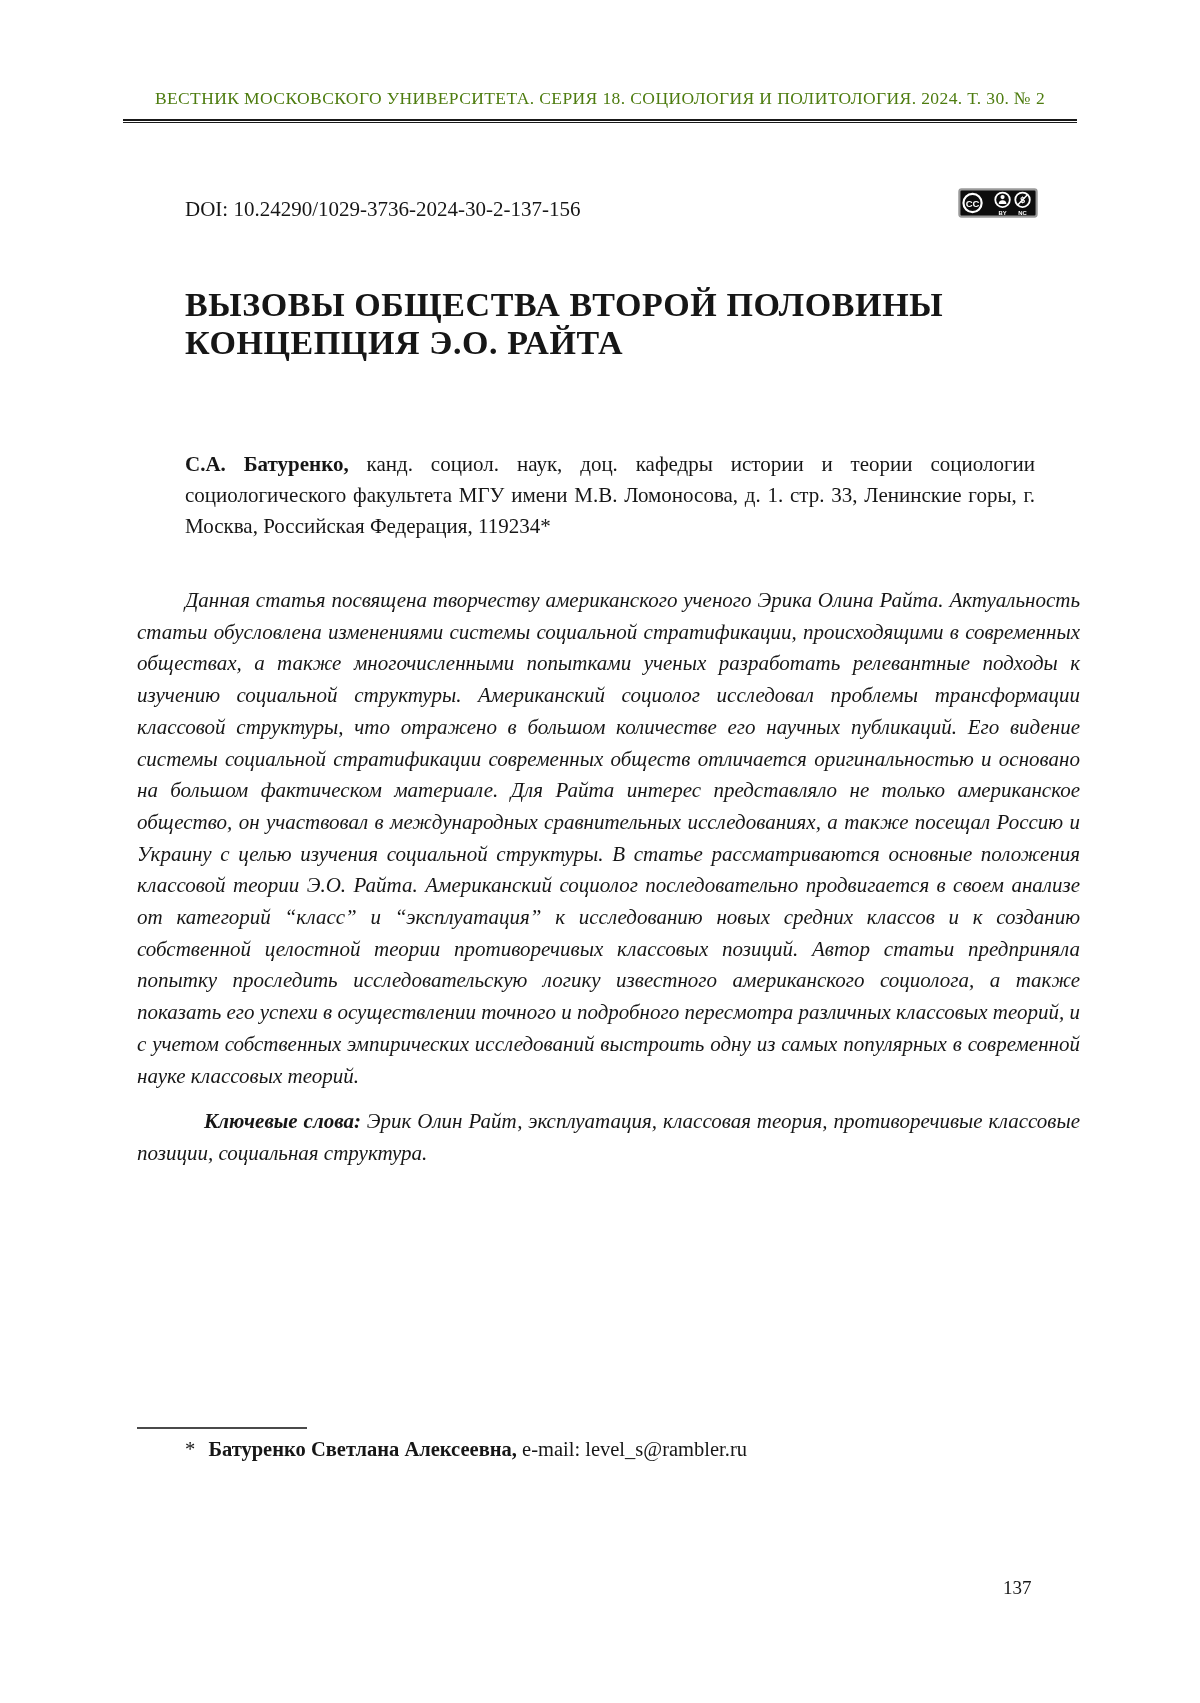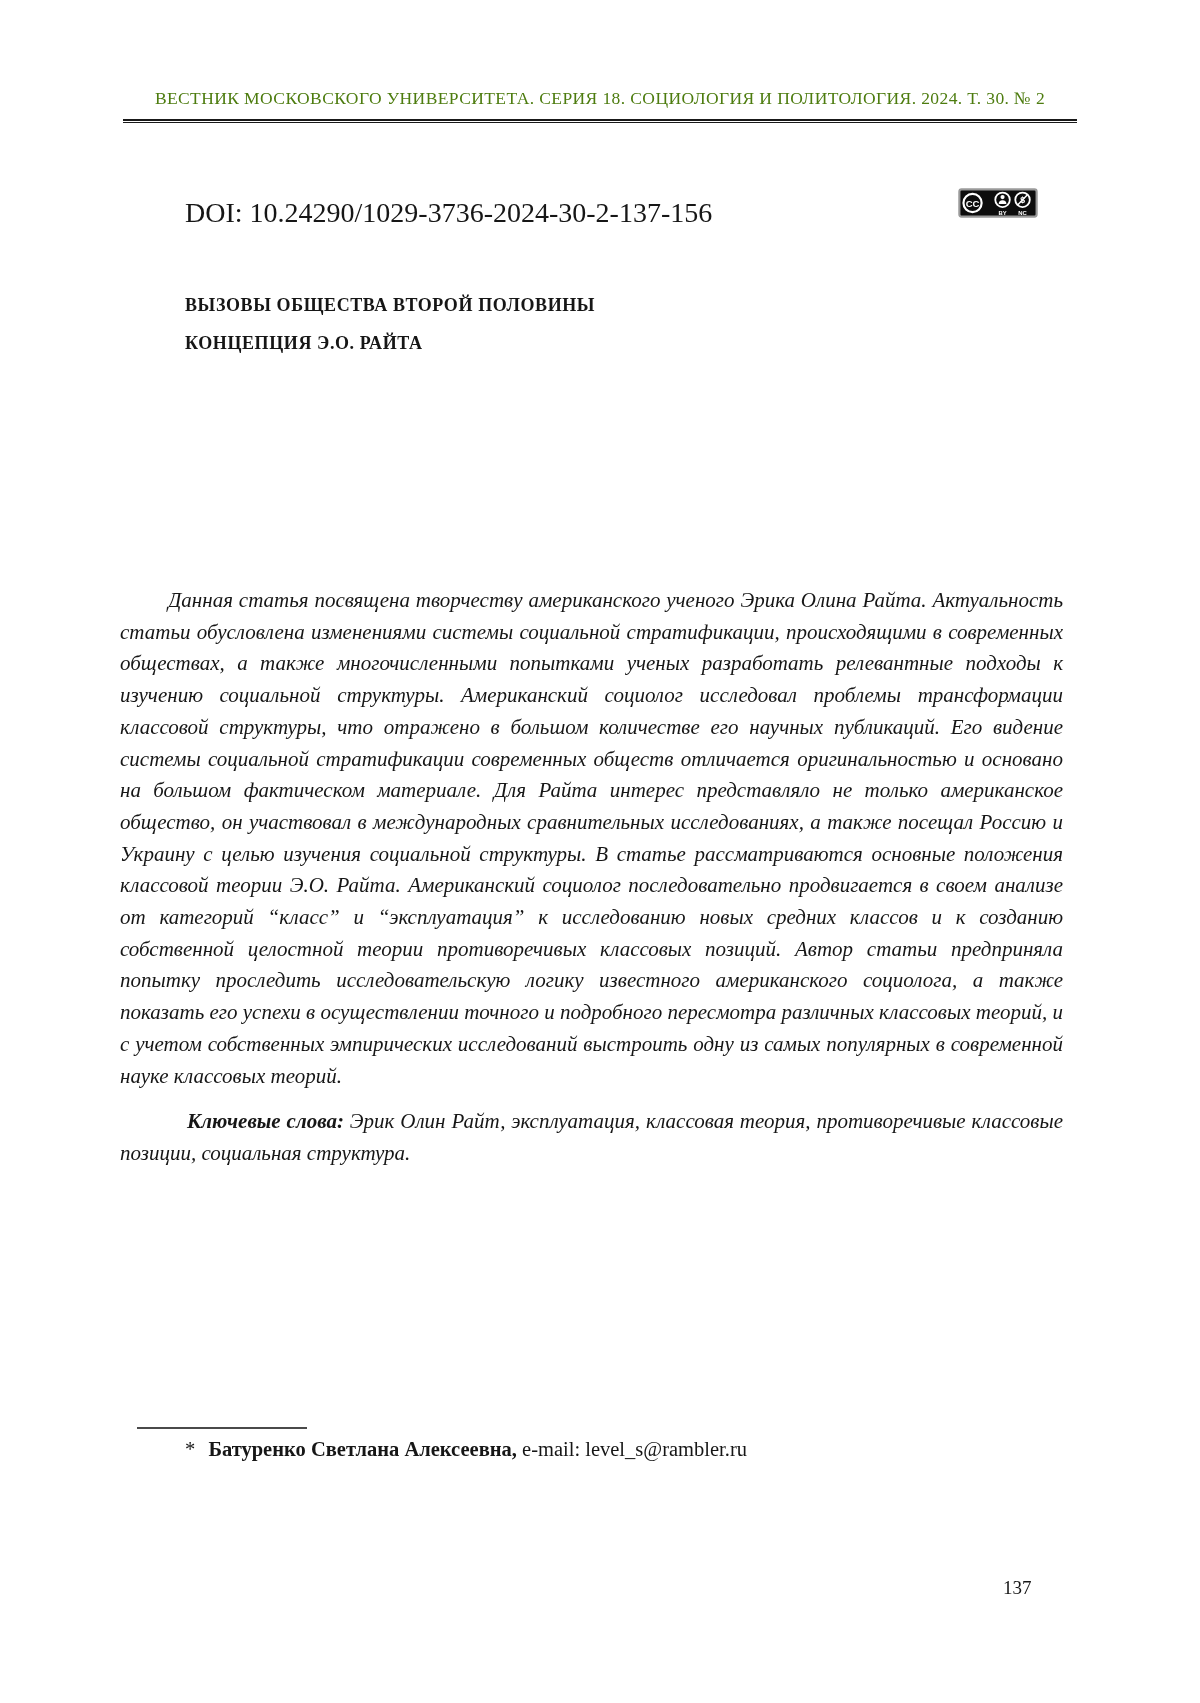--- a/index.html
+++ b/index.html
@@ -30,56 +30,56 @@
     width: 954px;
     height: 0;
     border-top: 2px solid #191919;
     border-bottom: 1px solid #191919;
     padding-top: 1px;
   }
   .doi {
     position: absolute;
     top: 197px;
     left: 185px;
-    font-size: 28px;
+    font-size: 21px;
   }
   .cc-badge {
     position: absolute;
     top: 188px;
     left: 958px;
     width: 80px;
     height: 30px;
   }
   .title {
     position: absolute;
     top: 286px;
     left: 185px;
     width: 900px;
     margin: 0;
-    font-size: 18px;
+    font-size: 34px;
     line-height: 38px;
     font-weight: 700;
     letter-spacing: 0.6px;
   }
   .title span { display: block; }
   .author {
     position: absolute;
     top: 449px;
     left: 185px;
     width: 850px;
     margin: 0;
     font-size: 21px;
     line-height: 31px;
     text-align: justify;
   }
   .author b { font-weight: 700; }
   .flow {
     position: absolute;
     top: 585px;
-    left: 120px;
+    left: 137px;
     width: 943px;
   }
   .abstract, .keywords {
     margin: 0;
     font-size: 21px;
     line-height: 31.7px;
     font-style: italic;
     text-align: justify;
     text-indent: 48px;
   }
@@ -132,20 +132,21 @@
     <text class="badge-text" x="71" y="16.3" font-size="9.5" font-weight="bold" fill="#ffffff" text-anchor="middle">$</text>
     <line x1="65.6" y1="18.6" x2="76.4" y2="7.4" stroke="#ffffff" stroke-width="1.6"></line>
     <text class="badge-text" x="71" y="30" font-size="6.5" font-weight="bold" fill="#ffffff" text-anchor="middle">NC</text>
   </svg>
 
   <h1 class="title">
     <span>ВЫЗОВЫ ОБЩЕСТВА ВТОРОЙ ПОЛОВИНЫ</span>
     <span>КОНЦЕПЦИЯ Э.О. РАЙТА</span>
   </h1>
 
+  <p class="author"><b>С.А. Батуренко,</b><span> канд. социол. наук, доц. кафедры истории и теории социологии социологического факультета МГУ имени М.В. Ломоносова, д. 1. стр. 33, Ленинские горы, г. Москва, Российская Федерация, 119234*</span></p>
 
   <div class="flow">
     <p class="abstract">Данная статья посвящена творчеству американского ученого Эрика Олина Райта. Актуальность статьи обусловлена изменениями системы социальной стратификации, происходящими в современных обществах, а также многочисленными попытками ученых разработать релевантные подходы к изучению социальной структуры. Американский социолог исследовал проблемы трансформации классовой структуры, что отражено в большом количестве его научных публикаций. Его видение системы социальной стратификации современных обществ отличается оригинальностью и основано на большом фактическом материале. Для Райта интерес представляло не только американское общество, он участвовал в международных сравнительных исследованиях, а также посещал Россию и Украину с целью изучения социальной структуры. В статье рассматриваются основные положения классовой теории Э.О. Райта. Американский социолог последовательно продвигается в своем анализе от категорий “класс” и “эксплуатация” к исследованию новых средних классов и к созданию собственной целостной теории противоречивых классовых позиций. Автор статьи предприняла попытку проследить исследовательскую логику известного американского социолога, а также показать его успехи в осуществлении точного и подробного пересмотра различных классовых теорий, и с учетом собственных эмпирических исследований выстроить одну из самых популярных в современной науке классовых теорий.</p>
     <p class="keywords"><b>Ключевые слова:</b><span> Эрик Олин Райт, эксплуатация, классовая теория, противоречивые классовые позиции, социальная структура.</span></p>
   </div>
 
   <div class="footnote">
     <div class="footnote-rule"></div>
     <p><span>* </span><b>Батуренко Светлана Алексеевна,</b><span> e-mail: level_s@rambler.ru</span></p>
   </div>

